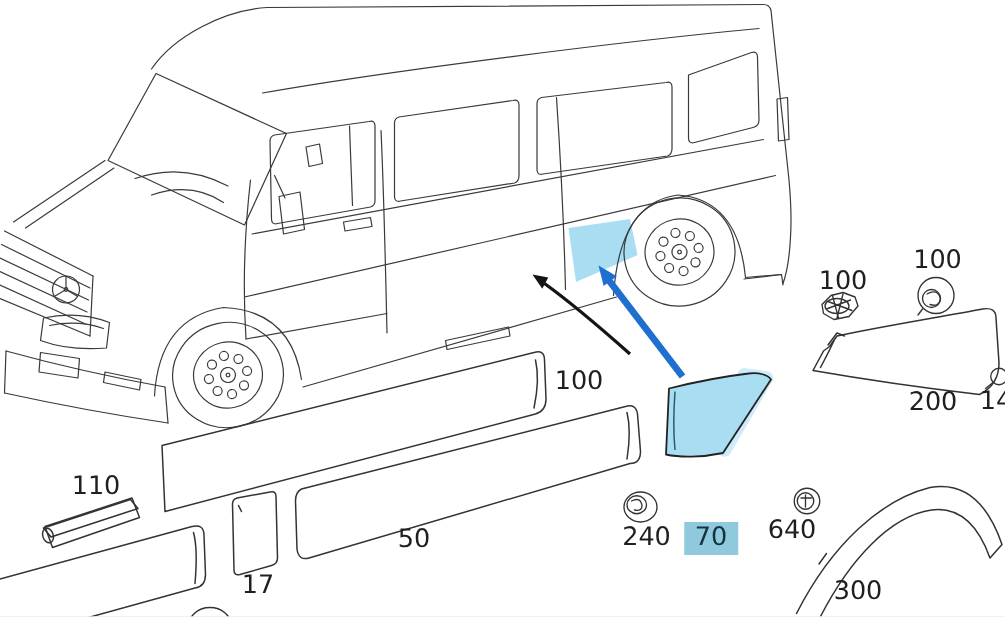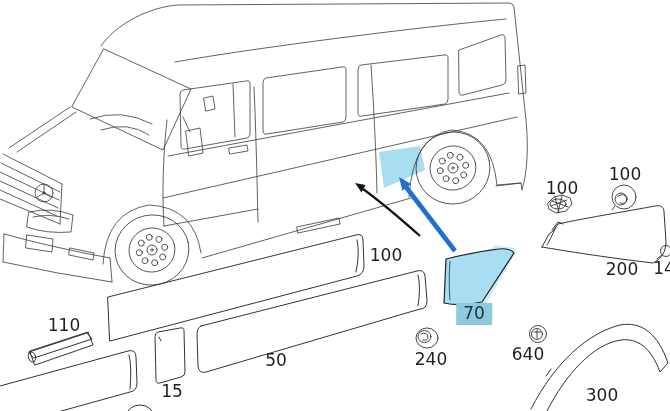--- a/index.html
+++ b/index.html
@@ -20,21 +20,21 @@
   .halo{fill:none;stroke:var(--halo);stroke-width:9;stroke-linecap:round;stroke-linejoin:round;}
   .p70{fill:var(--highlight);stroke:#222;stroke-width:1.2;stroke-linejoin:round;}
   .blk{fill:none;stroke:var(--arrow-black);stroke-width:2.2;}
   .blkhead{fill:var(--arrow-black);stroke:none;}
   .blu{fill:none;stroke:var(--arrow-blue);stroke-width:4.6;}
   .bluhead{fill:var(--arrow-blue);stroke:none;}
   .callout{
     position:absolute; transform:translate(-50%,-50%);
     font-size:17px; color:var(--text); white-space:nowrap; line-height:1;
   }
-  .badge{background:var(--badge); padding:2px 7px 3px 7px; color:#16323e;}
+  .badge{background:var(--badge); padding:2px 7px 3px 7px; color:#16323e;margin-top:45px;}
 </style>
 </head>
 <body>
 
 <div class="screen">
   <svg width="670" height="411" viewBox="0 0 670 411">
     <defs>
       <pattern id="hatch" patternUnits="userSpaceOnUse" width="3" height="3" patternTransform="rotate(55)">
         <rect width="3" height="3" fill="#ffffff"></rect>
         <line x1="0" y1="0" x2="0" y2="3" stroke="#222" stroke-width="1.4"></line>
@@ -206,22 +206,22 @@
     </g>
     <g>
       <path class="blu" d="M455,251 L406,187"></path>
       <polygon class="bluhead" points="399,177 411.2,184.1 402.4,190.7"></polygon>
     </g>
   </svg>
 
   <div class="callout" style="left:64px;top:325px">110</div>
   <div class="callout" style="left:386px;top:255px">100</div>
   <div class="callout" style="left:276px;top:360px">50</div>
-  <div class="callout" style="left:172px;top:391px">15</div>
+  <div class="callout" style="left:172px;top:391px">17</div>
   <div class="callout badge" style="left:474px;top:314px">70</div>
   <div class="callout" style="left:431px;top:359px">240</div>
   <div class="callout" style="left:562px;top:188px">100</div>
   <div class="callout" style="left:625px;top:174px">100</div>
   <div class="callout" style="left:622px;top:269px">200</div>
   <div class="callout" style="left:528px;top:354px">640</div>
-  <div class="callout" style="left:602px;top:395px">300</div>
+  <div class="callout" style="left:572px;top:395px">300</div>
   <div class="callout" style="left:664px;top:268px">14</div>
 </div>
 
 </body></html>

